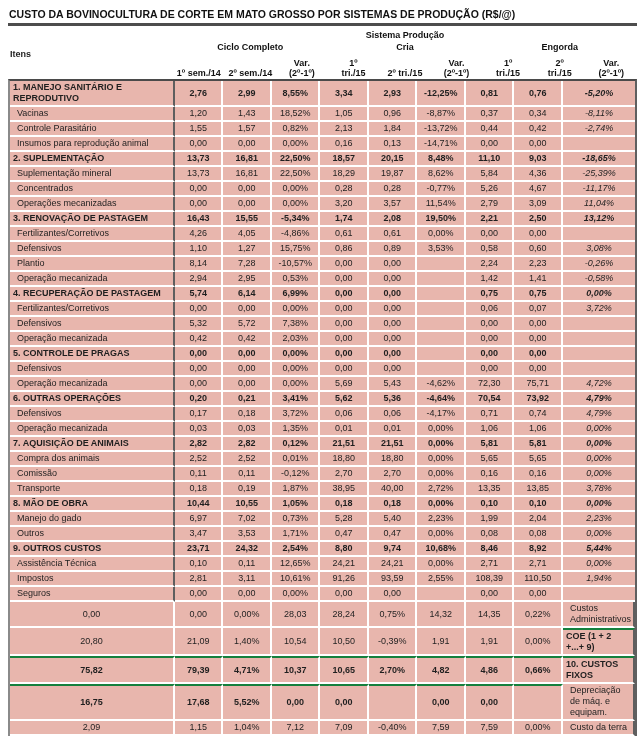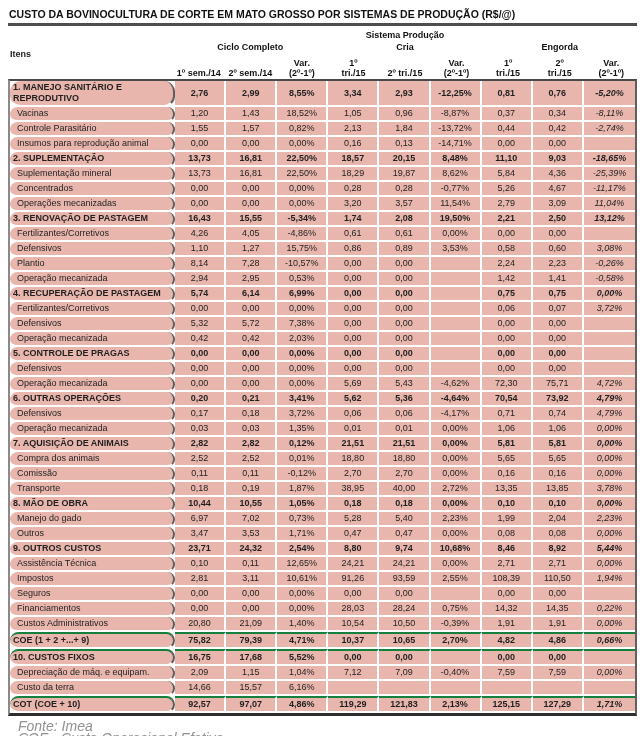--- a/index.html
+++ b/index.html
@@ -10,21 +10,21 @@
   .hdr-grid,.body-grid{display:grid;grid-template-columns:165px repeat(9,1fr);width:629px;box-sizing:border-box;}
   .hdr-cell{font-size:9px;font-weight:bold;text-align:center;color:#111;white-space:pre-line;line-height:10px;padding:1px 0;}
   .hdr-super{grid-column:2 / 11;}
   .hdr-group{grid-column:span 3;}
   .hdr-itens{grid-row:1 / 4;display:flex;align-items:center;justify-content:flex-start;padding-left:2px;font-size:9px;font-weight:bold;text-align:right;}
   .hdr-col{display:flex;align-items:flex-end;justify-content:center;min-height:24px;}
   .body-grid{border-top:2px solid #4a4a4a;border-left:2px solid #8a8a8a;border-right:2px solid #5f5f5f;border-bottom:3px solid #2e2e2e;background:#fff;}
   .cell{background:#e8b6ad;font-size:9px;line-height:11px;padding:1px 2px;border-bottom:2px solid #fff;min-height:11px;box-sizing:content-box;display:flex;align-items:center;}
   .cell.num{justify-content:center;text-align:center;border-right:2px solid #fff;padding:1px 1px;}
   .cell.num:nth-child(10n){border-right:none;font-style:italic;}
-  .cell.label{border-right:2px solid #5e5e5e;padding-left:3px;border-radius:11px;}
+  .cell.label{border-right:2px solid #5e5e5e;padding-left:3px;}
   .cell.sub.label{padding-left:7px;}
   .cell.section,.cell.total{font-weight:bold;}
   .cell.rule{border-top:2px solid #15803d;}
   .footer{padding:5px 0 0 10px;}
   .footer div{font-size:14px;line-height:11.5px;color:#929292;font-style:italic;}
 </style>
 </head>
 <body>
 
 <div class="page">
@@ -391,21 +391,20 @@
       <div class="cell label sub">Seguros</div>
       <div class="cell num sub">0,00</div>
       <div class="cell num sub">0,00</div>
       <div class="cell num sub">0,00%</div>
       <div class="cell num sub">0,00</div>
       <div class="cell num sub">0,00</div>
       <div class="cell num sub"></div>
       <div class="cell num sub">0,00</div>
       <div class="cell num sub">0,00</div>
       <div class="cell num sub"></div>
-      <div class="cell label sub">Financiamentos</div>
       <div class="cell num sub">0,00</div>
       <div class="cell num sub">0,00</div>
       <div class="cell num sub">0,00%</div>
       <div class="cell num sub">28,03</div>
       <div class="cell num sub">28,24</div>
       <div class="cell num sub">0,75%</div>
       <div class="cell num sub">14,32</div>
       <div class="cell num sub">14,35</div>
       <div class="cell num sub">0,22%</div>
       <div class="cell label sub">Custos Administrativos</div>

